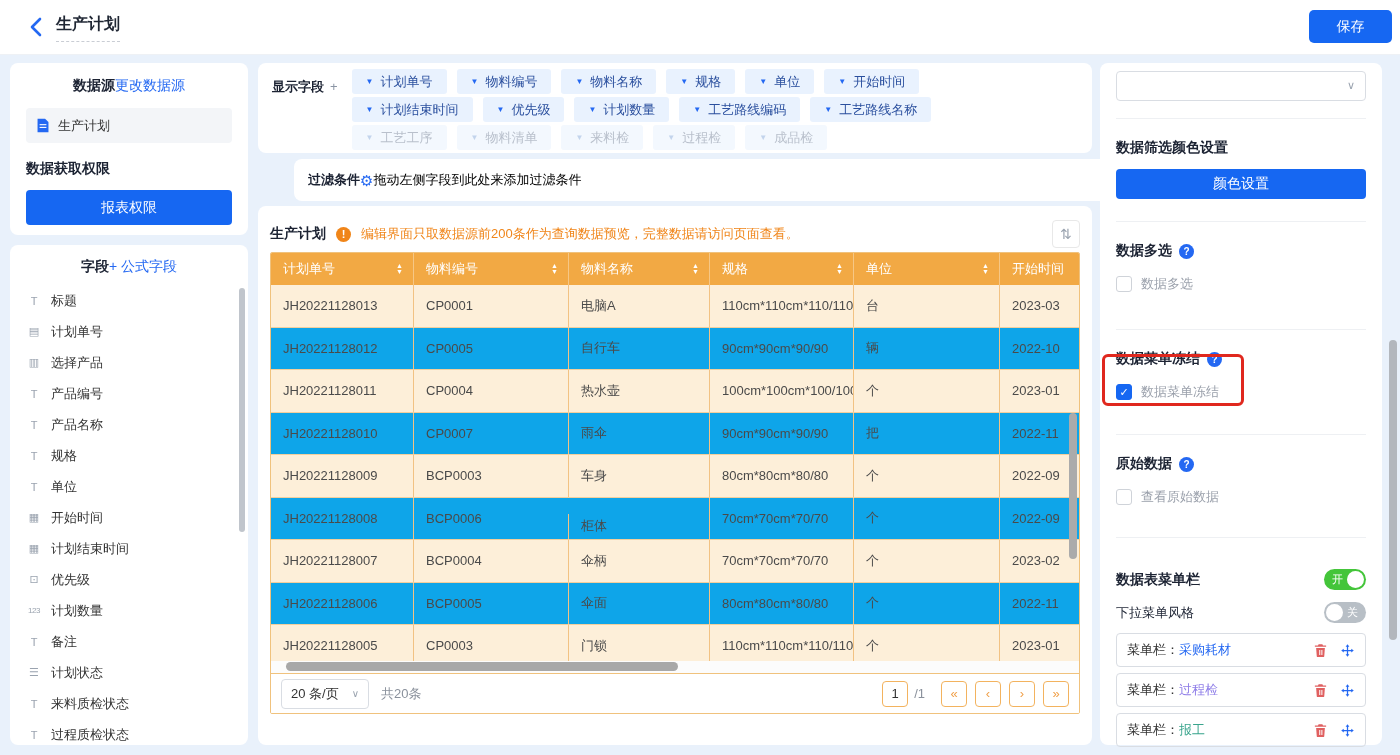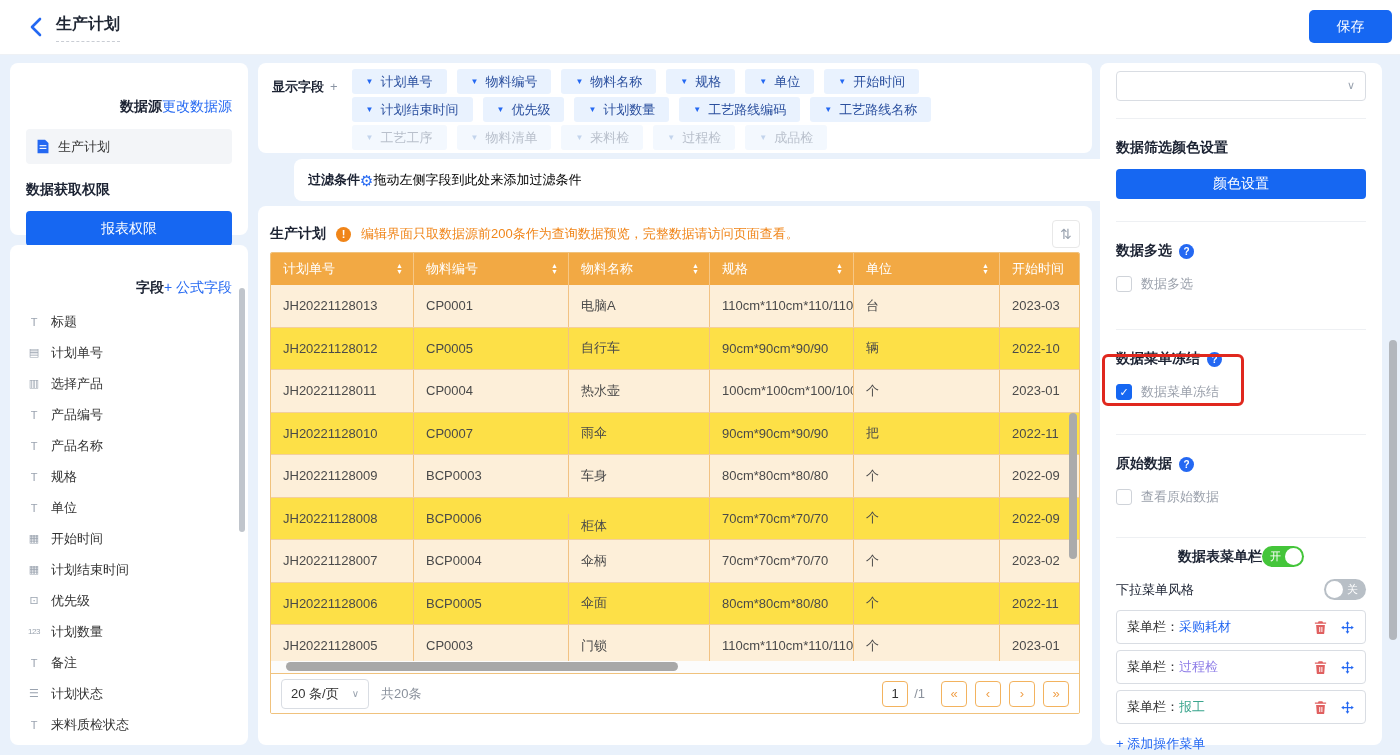--- a/index.html
+++ b/index.html
@@ -9,21 +9,21 @@
   .card { position:absolute; background:#fff; border-radius:8px; }
 
   
   #topbar { position:absolute; left:0; top:0; width:1400px; height:55px; background:#fff; border-bottom:1px solid #eef1f5; z-index:5; }
   .back { position:absolute; left:26px; top:16px; width:22px; height:22px; cursor:pointer; }
   .page-title { position:absolute; left:56px; top:14px; font-size:16px; font-weight:bold; color:#1f2633; padding-bottom:6px; border-bottom:1px dashed #c9cdd4; }
   .save-btn { position:absolute; right:8px; top:10px; width:83px; height:33px; background:#1667f2; color:#fff; border:none; border-radius:5px; font-size:14px; display:flex; align-items:center; justify-content:center; cursor:pointer; }
 
   
   #ds-card { left:10px; top:63px; width:238px; height:172px; padding:14px 16px; }
-  .row-sb { display:flex; justify-content:flex-end; align-items:center;margin-top:21px; }
+  .row-sb { display:flex; justify-content:center; align-items:center; }
   .sec-title { font-size:14px; font-weight:bold; color:#1c2333; }
   .blue-link { color:#2468f2; font-size:14px; cursor:pointer; }
   .ds-item { margin-top:13px; height:35px; background:#f3f5f8; border-radius:4px; display:flex; align-items:center; gap:8px; padding:0 10px; }
   .ds-item span.lbl { color:#333; }
   .primary-btn { margin-top:12px; width:100%; height:35px; background:#1667f2; color:#fff; border:none; border-radius:4px; font-size:14px; cursor:pointer; }
   #ds-card .sec-title.second { margin-top:17px; }
 
   #fields-card { left:10px; top:245px; width:238px; height:500px; padding:13px 16px; overflow:hidden; }
   #field-list { margin-top:9px; }
   .field-row { height:31px; display:flex; align-items:center; gap:9px; cursor:grab; }
@@ -54,21 +54,21 @@
   .sort-box { width:28px; height:28px; border:1px solid #e8e8e8; border-radius:4px; color:#9aa3af; display:flex; align-items:center; justify-content:center; font-size:14px; cursor:pointer; }
 
   .tbl-wrap { position:relative; margin-top:2px; width:810px; border:1px solid #f0c27d; border-radius:2px; overflow:hidden; }
   .thead { display:flex; height:32px; background:#f2a944; width:848px; }
   .th { display:flex; align-items:center; justify-content:space-between; padding:0 10px 0 12px; color:#fff; border-left:1px solid rgba(255,255,255,0.35); cursor:pointer; flex:none; }
   .th:first-child { border-left:none; }
   .sorticons { display:flex; flex-direction:column; line-height:6px; font-size:7px; color:#fff; }
   .tbody { height:376px; overflow:hidden; width:848px; }
   .tr { display:flex; height:42.5px; border-bottom:1px solid #f3cf9d; cursor:pointer; }
   .tr.odd { background:#fdefd9; }
-  .tr.even { background:#fde047; }
+  .tr.even { background:#0ea5e9; }
   .td { display:flex; align-items:center; padding:0 12px; color:#4a4a4a; border-left:1px solid #f2c283; overflow:hidden; white-space:nowrap; flex:none; }
   .td:first-child { border-left:none; }
   .hscroll { position:relative; height:12px; background:#fcfcfc; }
   .hscroll .thumb { position:absolute; left:15px; top:1px; width:392px; height:9px; background:#a8a8a8; border-radius:5px; cursor:grab; }
   .vscroll { position:absolute; right:2px; top:160px; width:8px; height:146px; background:#ababab; border-radius:4px; cursor:grab; z-index:3; }
 
   .pgbar { display:flex; align-items:center; height:40px; border-top:1px solid #f0c27d; background:#fff; padding:0 10px; }
   .psize { width:88px; height:30px; border:1px solid #d9dde3; border-radius:4px; display:flex; align-items:center; justify-content:space-between; padding:0 9px; color:#333; cursor:pointer; }
   .psize .cv { color:#9aa3af; font-size:10px; }
   .ptotal { margin-left:12px; color:#8a919c; }
@@ -82,21 +82,21 @@
   .rsel { height:30px; border:1px solid #d9dde3; border-radius:4px; position:relative; cursor:pointer; }
   .rsel .cv { position:absolute; right:10px; top:7px; color:#9aa3af; font-size:11px; }
   .divider { border:none; border-top:1px solid #eef0f3; margin-top:17px; }
   .rtitle { margin-top:20px; display:flex; align-items:center; gap:7px; }
   .q-badge { width:15px; height:15px; border-radius:50%; background:#2468f2; color:#fff; font-size:10px; font-weight:bold; display:flex; align-items:center; justify-content:center; cursor:pointer; }
   .cbrow { margin-top:15px; display:flex; align-items:center; gap:9px; cursor:pointer; }
   .cb { width:16px; height:16px; border:1px solid #cfd3d9; border-radius:3px; background:#fff; flex:none; }
   .cb.checked { background:#1667f2; border-color:#1667f2; color:#fff; font-size:11px; display:flex; align-items:center; justify-content:center; }
   .cblabel { color:#9aa0ab; }
   .tglrow { display:flex; align-items:center; justify-content:space-between; }
-  .tglrow.first { margin-top:8px;justify-content:center; }
+  .tglrow.first { margin-top:31px; }
   .tglrow.second { margin-top:12px; }
   .tgl-label { color:#1c2333; }
   .toggle { width:42px; height:21px; border-radius:11px; position:relative; cursor:pointer; color:#fff; font-size:11px; }
   .toggle.on { background:#44c53a; }
   .toggle.off { background:#b8bfc6; }
   .toggle .knob { position:absolute; top:2px; width:17px; height:17px; border-radius:50%; background:#fff; }
   .toggle.on .knob { right:2px; } .toggle.off .knob { left:2px; }
   .toggle.on .tlabel { position:absolute; left:8px; top:3px; }
   .toggle.off .tlabel { position:absolute; right:8px; top:3px; }
   #menu-items { margin-top:10px; }

